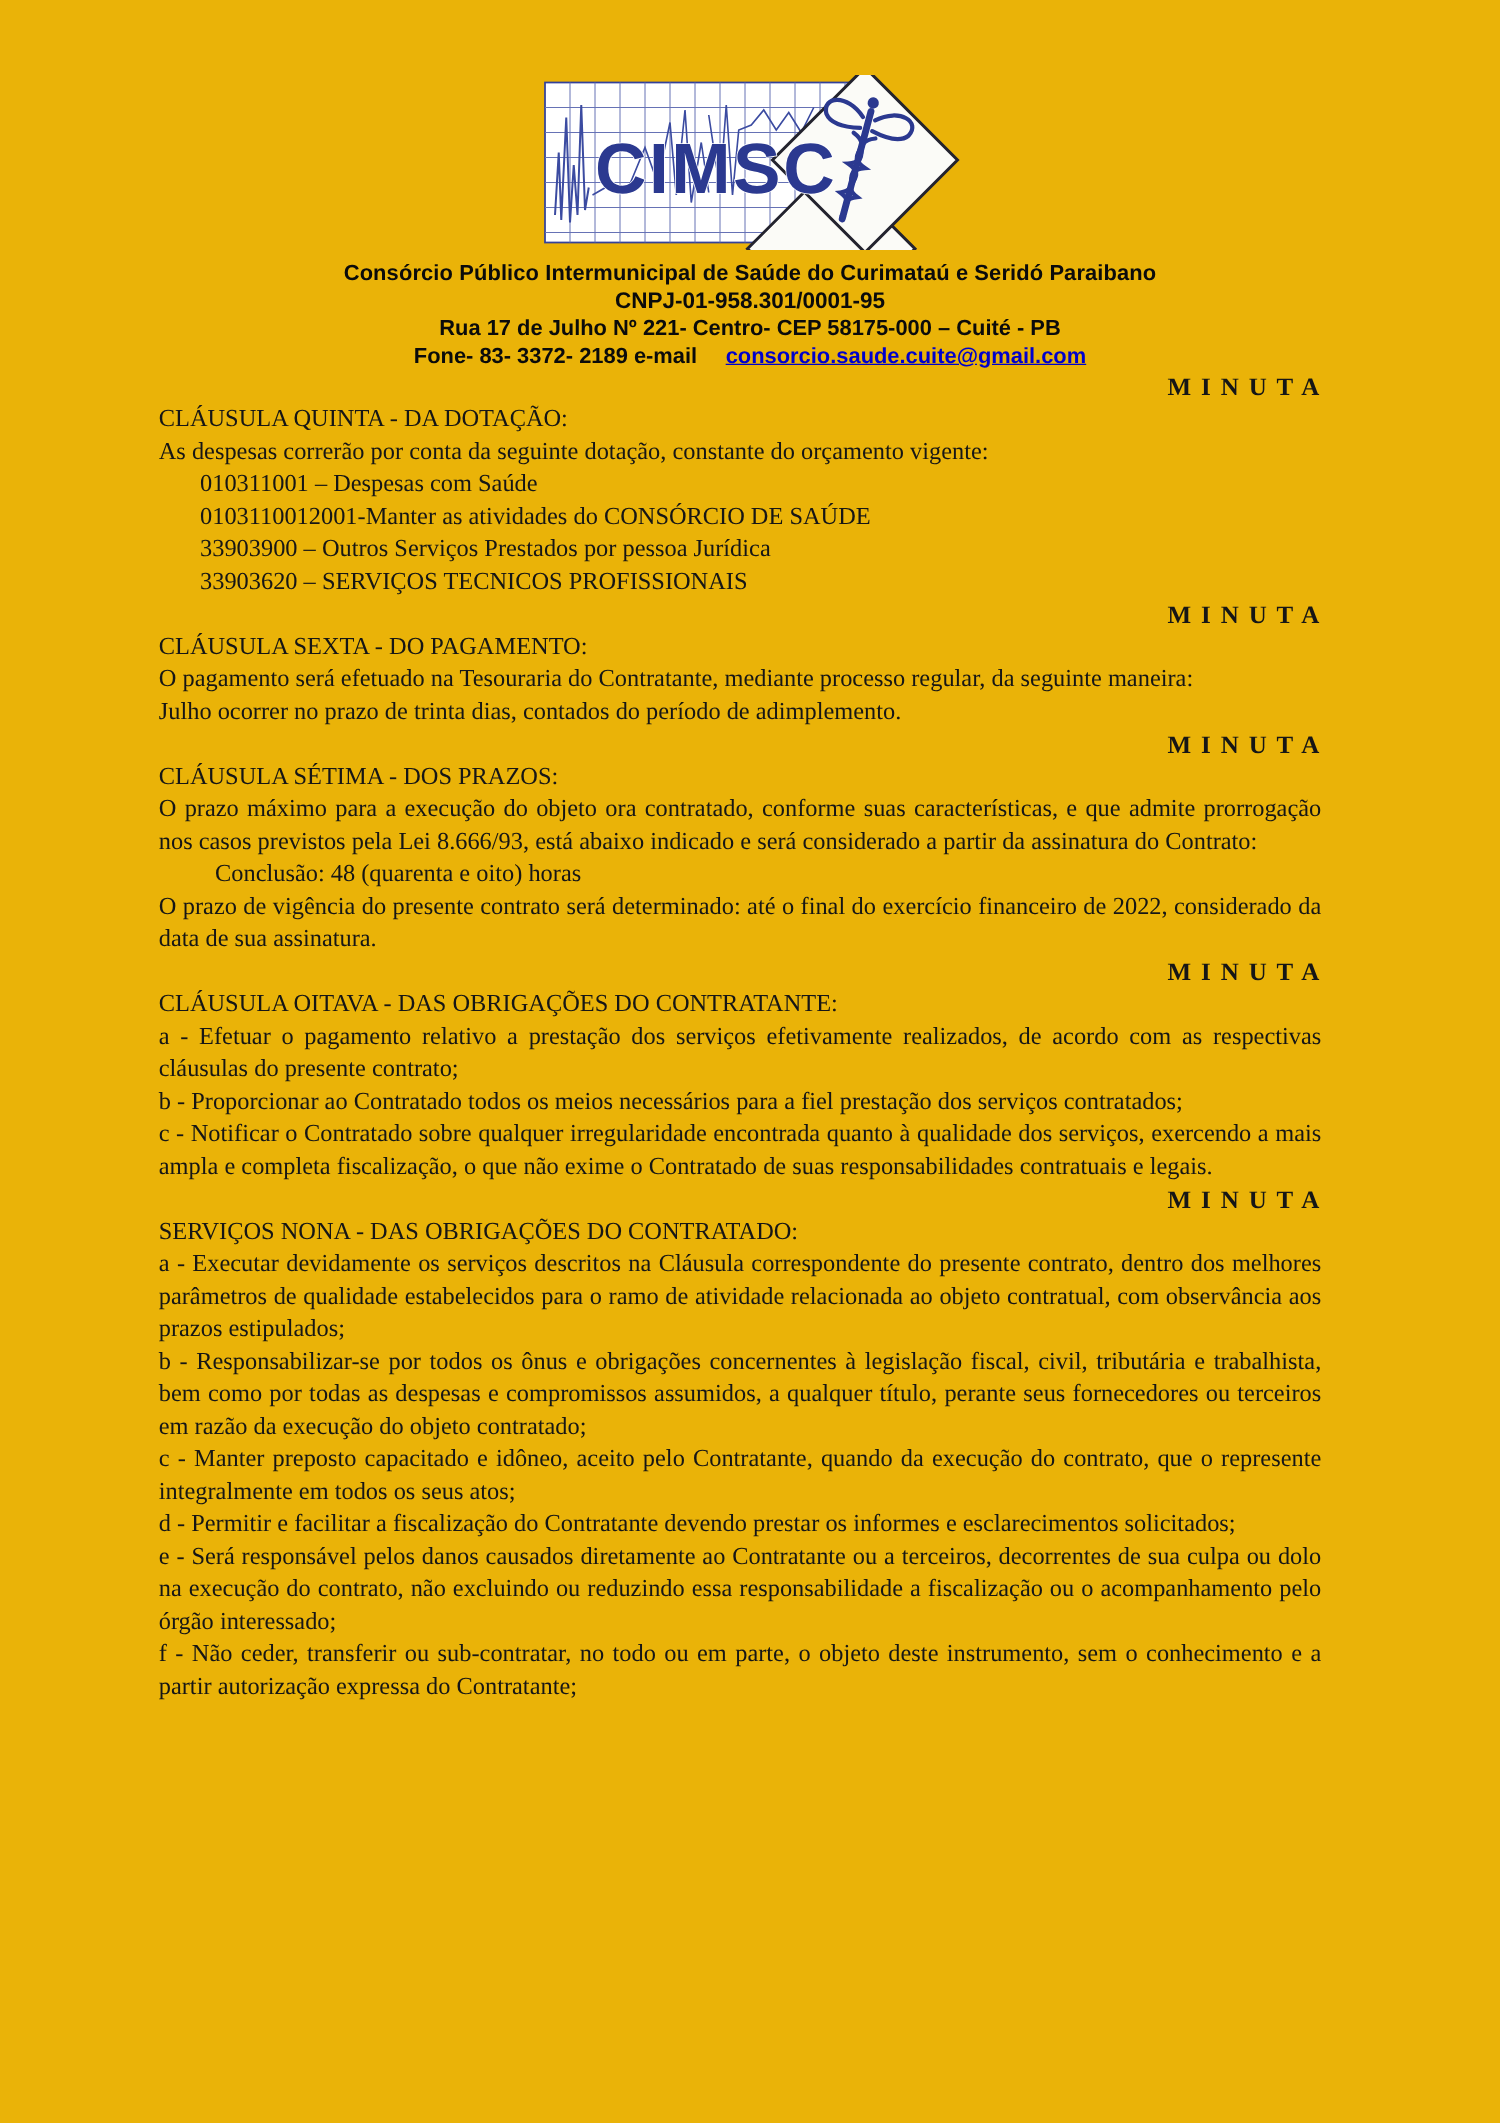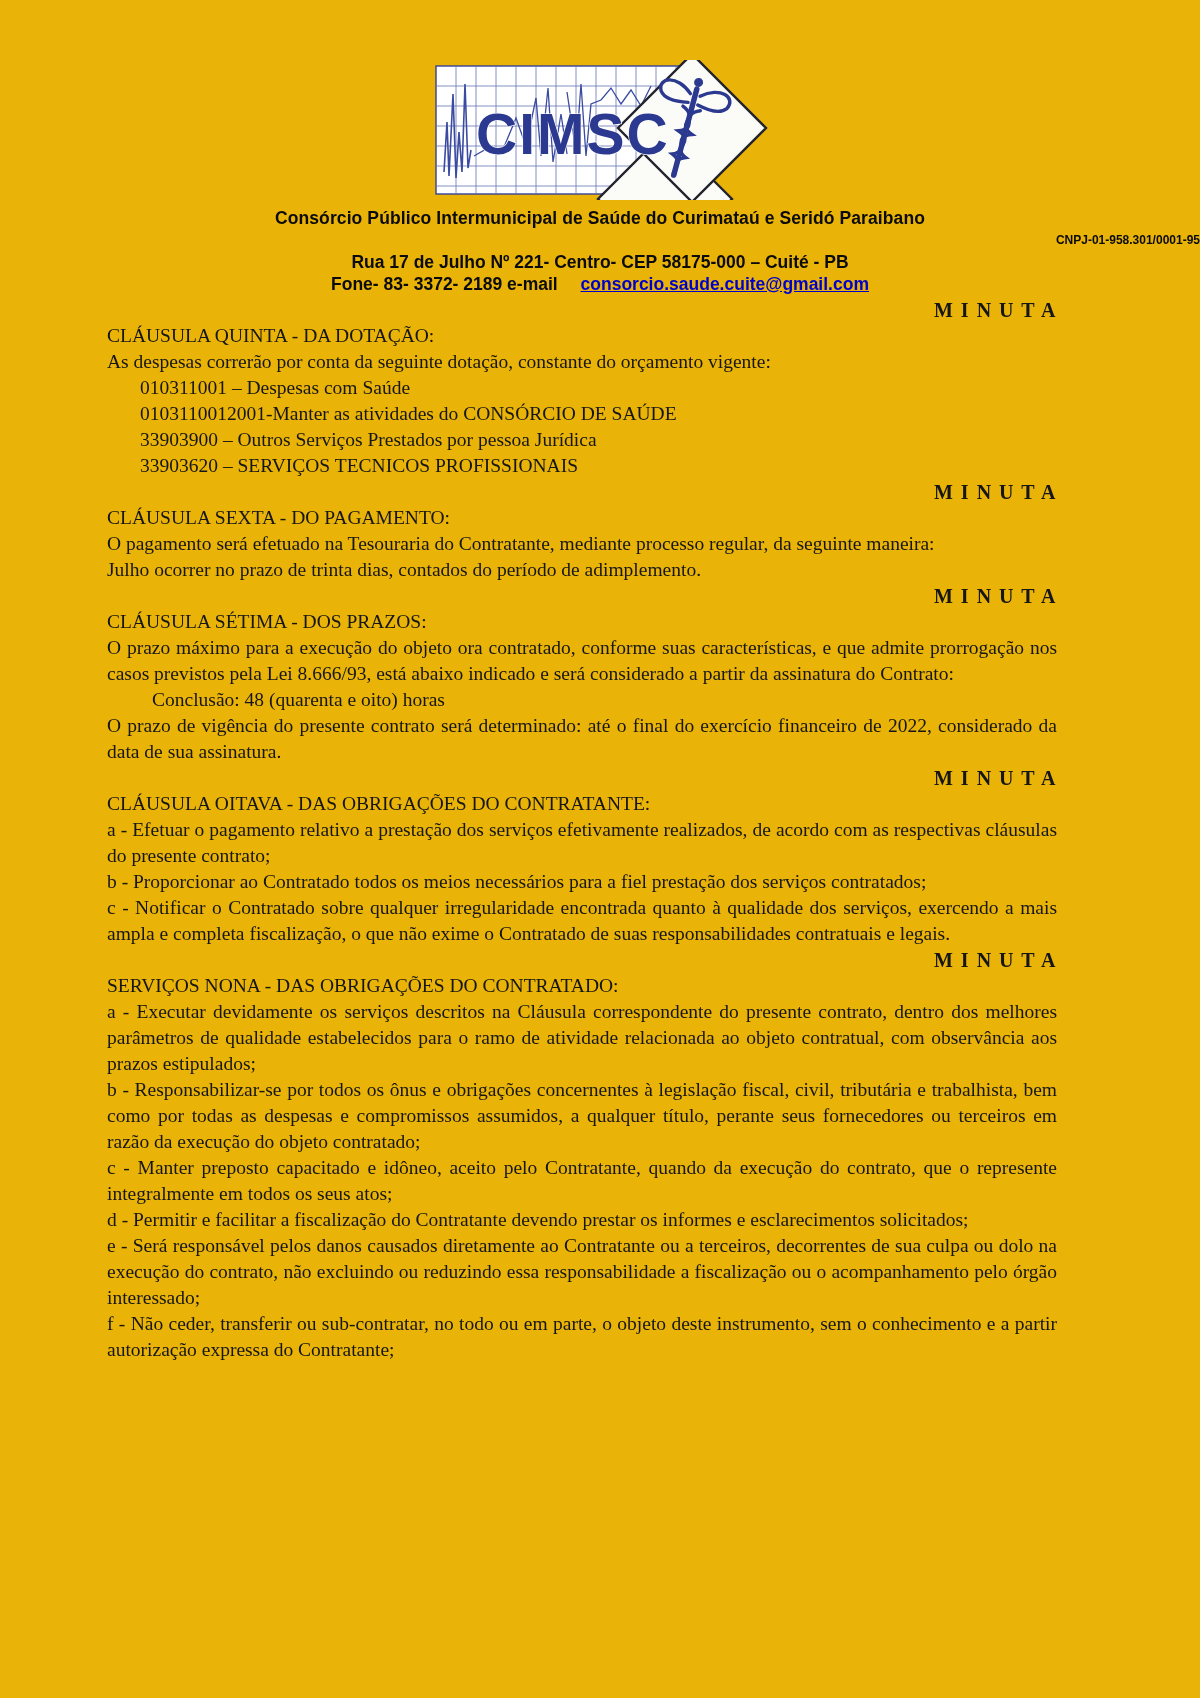--- a/index.html
+++ b/index.html
@@ -15,37 +15,38 @@
   
   .letterhead {
     padding-top: 60px;
     text-align: center;
     font-family: "Liberation Sans", sans-serif;
     font-weight: bold;
     color: #0b0b0b;
   }
   .logo-wrap { display: flex; justify-content: center; margin-bottom: 7px; }
   .org-name  { font-size: 17.5px; line-height: 22px; letter-spacing: 0.1px; }
-  .org-cnpj  { font-size: 12px; line-height: 22px; text-align: right; }
+  .org-cnpj  { font-size: 18px; line-height: 22px; }
   .org-address { font-size: 17.5px; line-height: 22px; }
   .org-contact { font-size: 17.5px; line-height: 22px; }
   .email-link {
     color: #0000cc;
     text-decoration: underline;
     cursor: pointer;
     margin-left: 18px;
   }
   
   .doc-body {
     padding: 2px 143px 0 107px;
   }
   .blk {
     font-size: 19.5px;
     line-height: 26px;
     color: #161616;
+    margin-left: 20px;
   }
   .minuta {
     text-align: right;
     font-weight: bold;
     font-size: 20px;
     letter-spacing: 1.5px;
   }
   .para  { text-align: justify; }
   .item  { padding-left: 33px; }
   .subitem { padding-left: 45px; }

